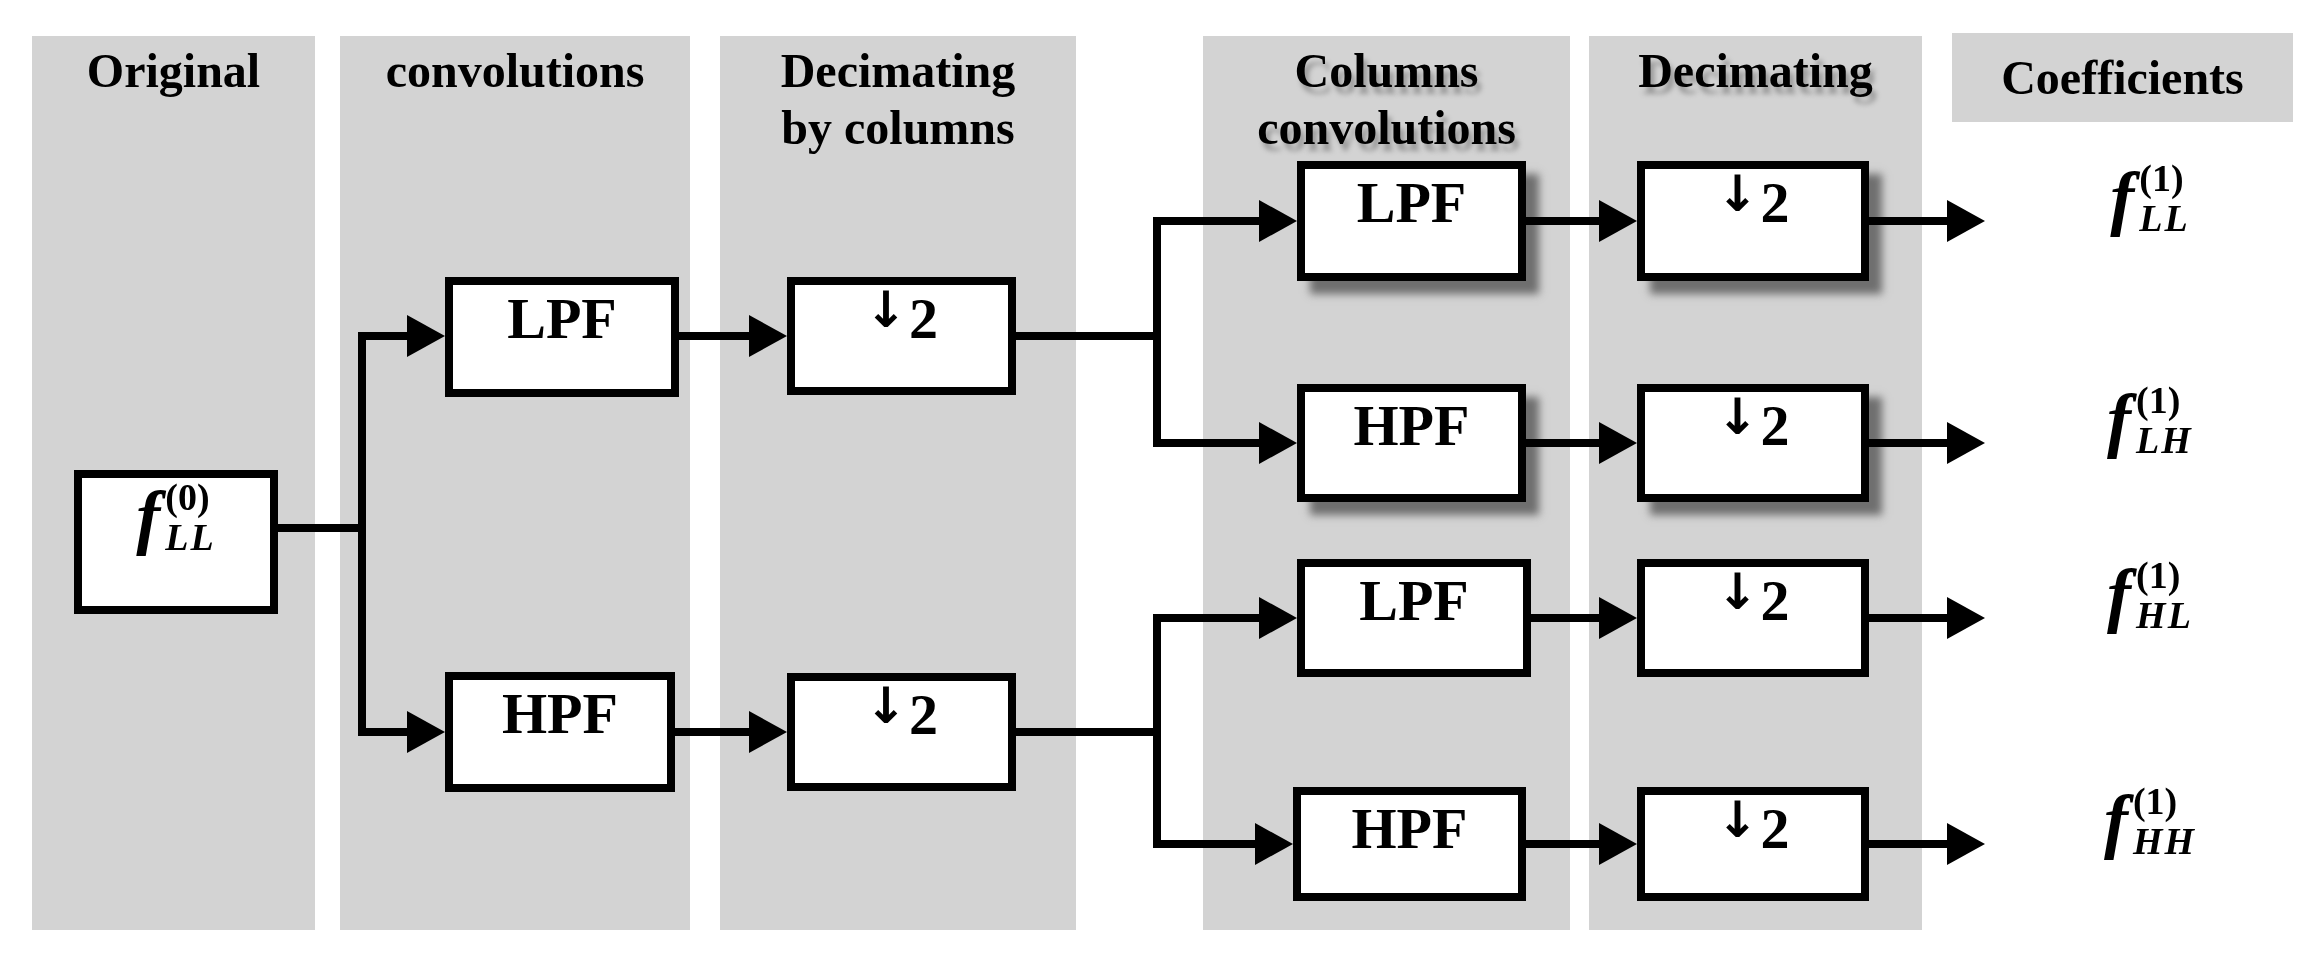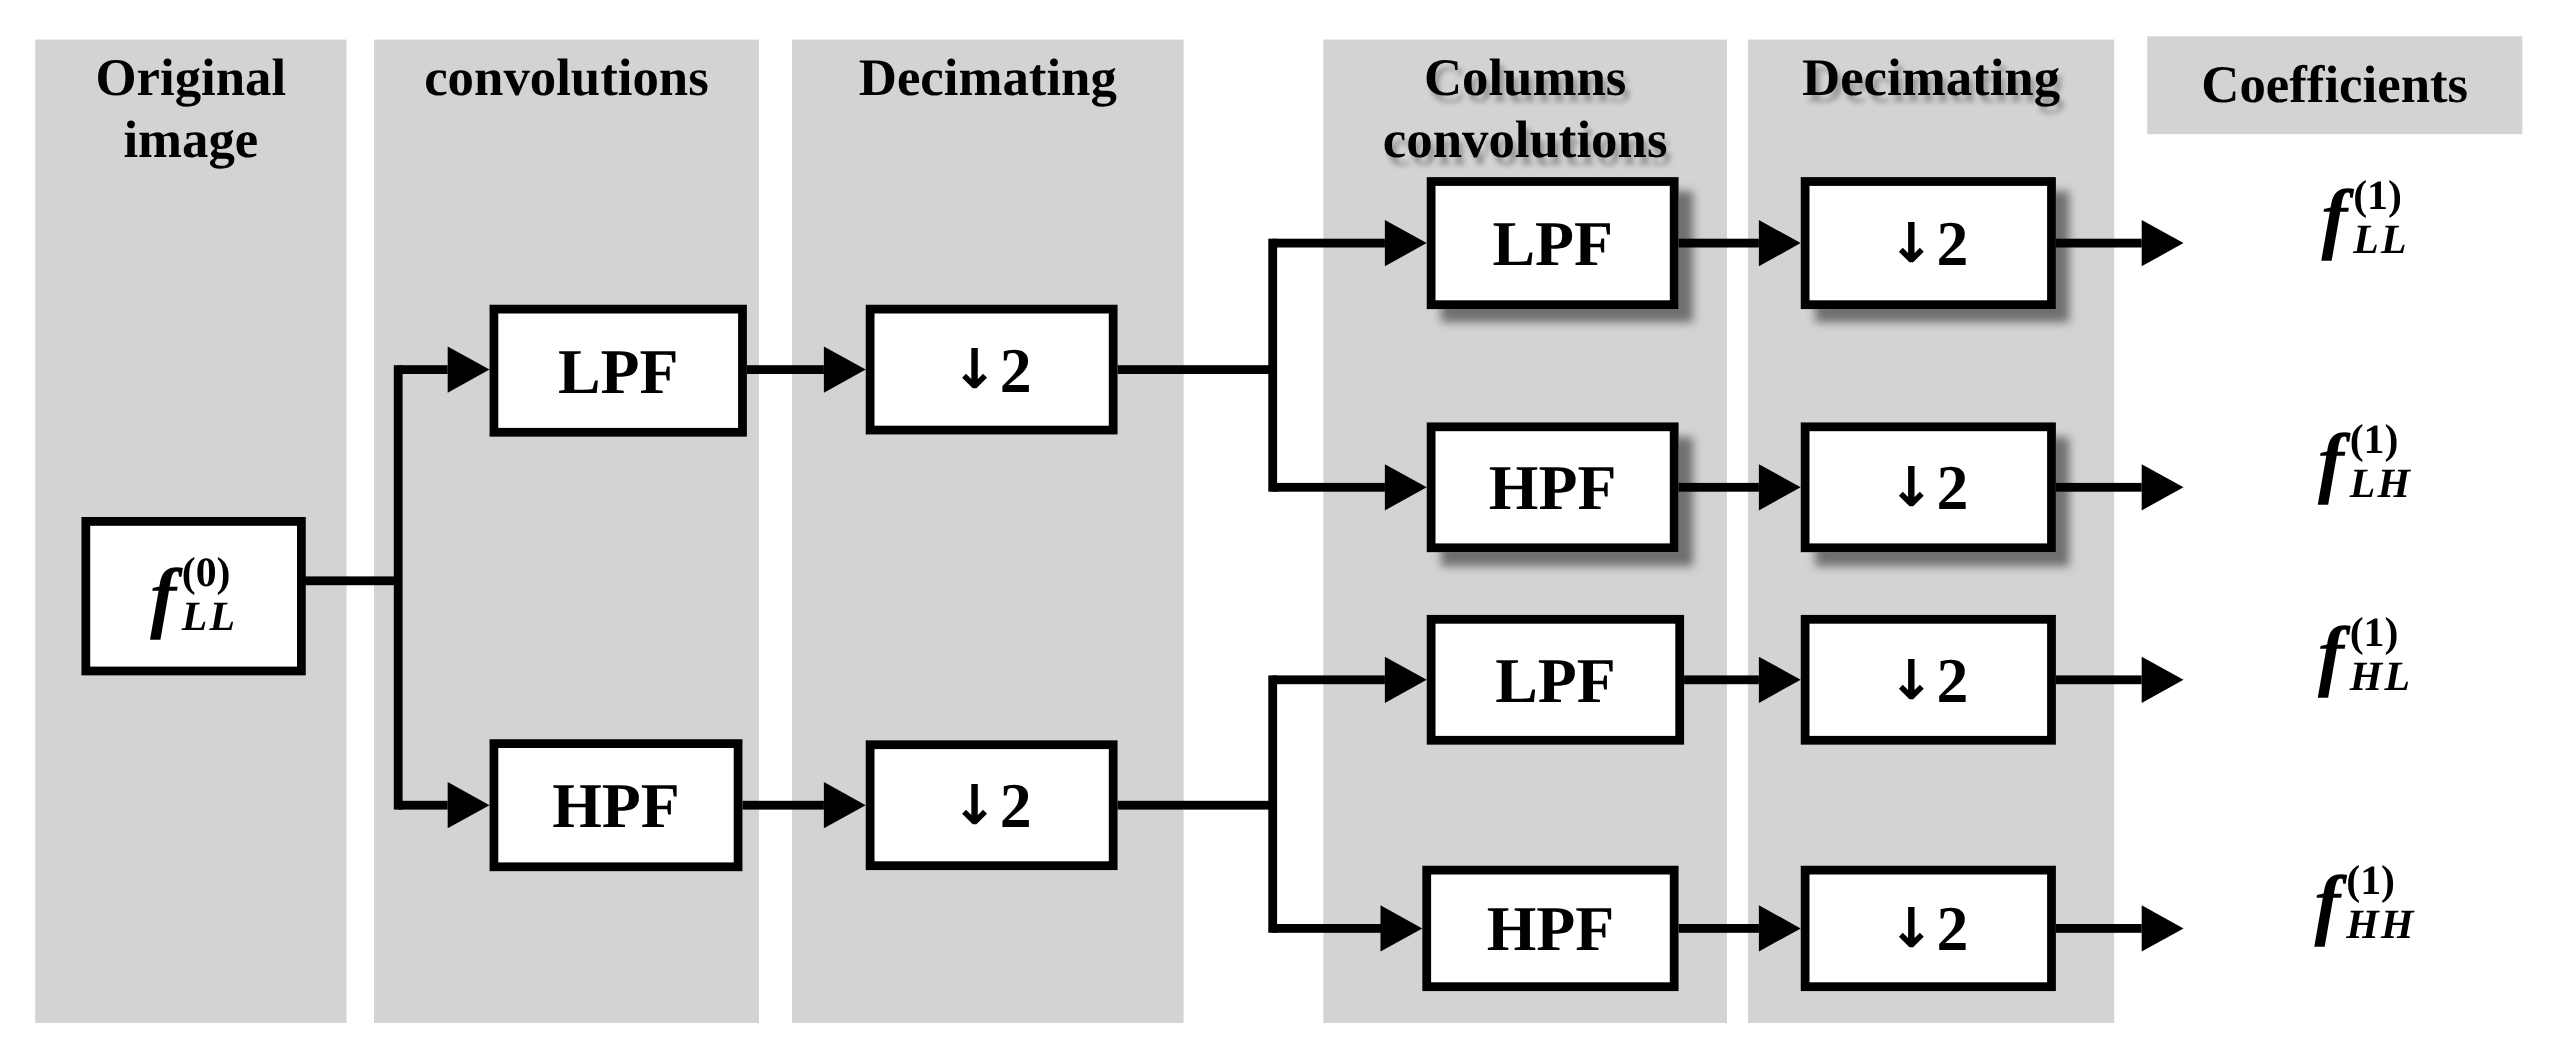--- a/index.html
+++ b/index.html
@@ -5,21 +5,21 @@
   html,body{margin:0;padding:0;background:#ffffff;}
   #canvas{position:relative;width:2320px;height:962px;background:#ffffff;overflow:hidden;
           font-family:"Liberation Serif","DejaVu Serif",serif;}
   .panel{position:absolute;background:#d3d3d3;}
   .col-header{position:absolute;left:0;right:0;top:6px;text-align:center;
               font-weight:bold;font-size:48px;line-height:57px;color:#000;}
   .col-header.shadowed{text-shadow:4px 7px 5px #9a9a9a;}
   .coeff-header{position:absolute;left:0;right:0;top:0;bottom:0;display:flex;
                 align-items:center;justify-content:center;font-weight:bold;font-size:48px;color:#000;}
   .node{position:absolute;background:#ffffff;border:8px solid #000;box-sizing:border-box;
-        display:flex;align-items:center;justify-content:center;
+        display:flex;align-items:flex-start;justify-content:center;
         font-weight:bold;font-size:58px;color:#000;}
   .node.shadow{box-shadow:13px 13px 8px #6f6f6f;}
   .dn-arrow{font-family:"DejaVu Sans",sans-serif;font-weight:bold;font-size:50px;margin-right:2px;line-height:1;}
   .hline,.vline{position:absolute;background:#000;}
   .hline{height:8px;}
   .vline{width:8px;}
   .ah{position:absolute;width:0;height:0;border-top:21px solid transparent;
       border-bottom:21px solid transparent;border-left:38px solid #000;}
   .flabel{display:flex;align-items:center;justify-content:center;font-weight:bold;color:#000;}
   .fbase{font-style:italic;font-size:72px;line-height:0.9;}
@@ -29,31 +29,31 @@
   .coef{position:absolute;width:260px;height:124px;}
 </style>
 </head>
 <body>
 
 <div id="canvas">
 
   <div class="panel" style="left:32px;top:36px;width:283px;height:894px;">
     <div class="col-header">
       <div>Original</div>
-      <div>image</div>
     </div>
   </div>
   <div class="panel" style="left:340px;top:36px;width:350px;height:894px;">
     <div class="col-header">
       <div>convolutions</div>
     </div>
   </div>
   <div class="panel" style="left:720px;top:36px;width:356px;height:894px;">
     <div class="col-header">
       <div>Decimating</div>
+      <div>by columns</div>
     </div>
   </div>
   <div class="panel" style="left:1203px;top:36px;width:367px;height:894px;">
     <div class="col-header shadowed">
       <div>Columns</div>
       <div>convolutions</div>
     </div>
   </div>
   <div class="panel" style="left:1589px;top:36px;width:333px;height:894px;">
     <div class="col-header shadowed">

